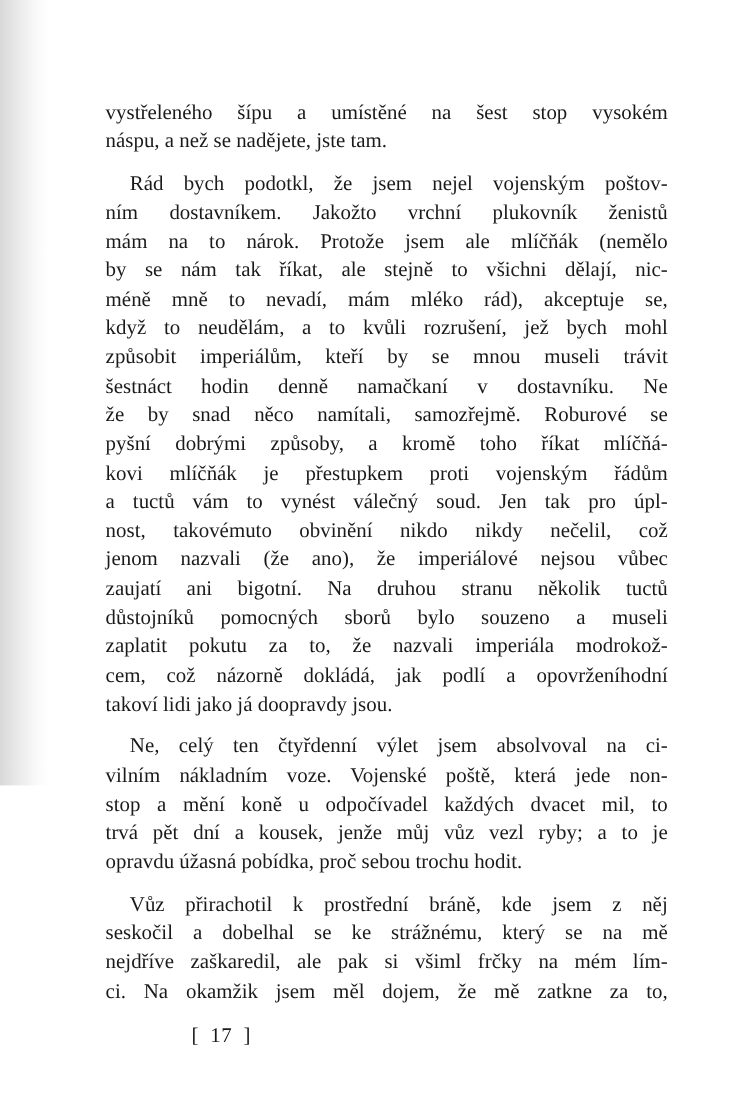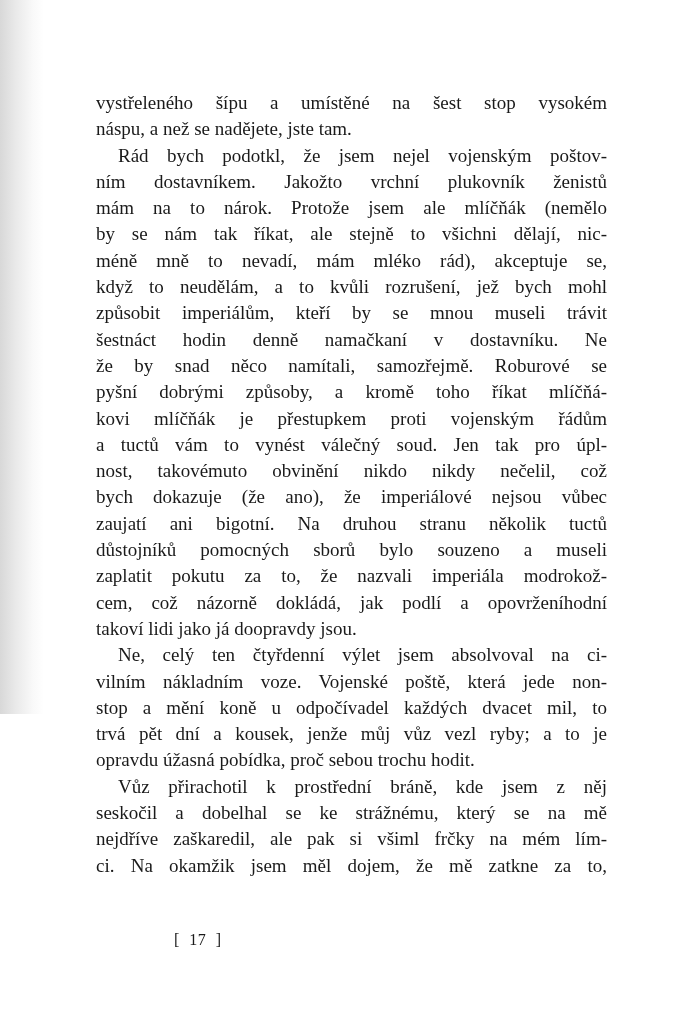--- a/index.html
+++ b/index.html
@@ -34,25 +34,25 @@
   .line {
     text-align: justify;
     text-align-last: justify;
     -moz-text-align-last: justify;
   }
   .line.plain {
     text-align: right;
     text-align-last: left;
     -moz-text-align-last: left;
   }
-  .line.indent { text-indent: 22px; }
+  .line.indent { text-indent: 22px; margin-top: 12px; }
   .folio {
     position: absolute;
     left: 174px; top: 931px;
-    font-size: 16px;
+    font-size: 19px;
     word-spacing: 5px;
     letter-spacing: 0.5px;
     font-variant-numeric: oldstyle-nums;
     font-feature-settings: "onum";
     color: #1a1a1a;
   }
 </style>
 </head>
 <body>
 
@@ -67,21 +67,21 @@
       <div class="line">by se nám tak říkat, ale stejně to všichni dělají, nic-</div>
       <div class="line">méně mně to nevadí, mám mléko rád), akceptuje se,</div>
       <div class="line">když to neudělám, a to kvůli rozrušení, jež bych mohl</div>
       <div class="line">způsobit imperiálům, kteří by se mnou museli trávit</div>
       <div class="line">šestnáct hodin denně namačkaní v dostavníku. Ne</div>
       <div class="line">že by snad něco namítali, samozřejmě. Roburové se</div>
       <div class="line">pyšní dobrými způsoby, a kromě toho říkat mlíčňá-</div>
       <div class="line">kovi mlíčňák je přestupkem proti vojenským řádům</div>
       <div class="line">a tuctů vám to vynést válečný soud. Jen tak pro úpl-</div>
       <div class="line">nost, takovémuto obvinění nikdo nikdy nečelil, což</div>
-      <div class="line">bych dokazuje (že ano), že imperiálové nejsou vůbec</div>
+      <div class="line">jenom nazvali (že ano), že imperiálové nejsou vůbec</div>
       <div class="line">zaujatí ani bigotní. Na druhou stranu několik tuctů</div>
       <div class="line">důstojníků pomocných sborů bylo souzeno a museli</div>
       <div class="line">zaplatit pokutu za to, že nazvali imperiála modrokož-</div>
       <div class="line">cem, což názorně dokládá, jak podlí a opovrženíhodní</div>
       <div class="line plain">takoví lidi jako já doopravdy jsou.</div>
       <div class="line indent">Ne, celý ten čtyřdenní výlet jsem absolvoval na ci-</div>
       <div class="line">vilním nákladním voze. Vojenské poště, která jede non-</div>
       <div class="line">stop a mění koně u odpočívadel každých dvacet mil, to</div>
       <div class="line">trvá pět dní a kousek, jenže můj vůz vezl ryby; a to je</div>
       <div class="line plain">opravdu úžasná pobídka, proč sebou trochu hodit.</div>

